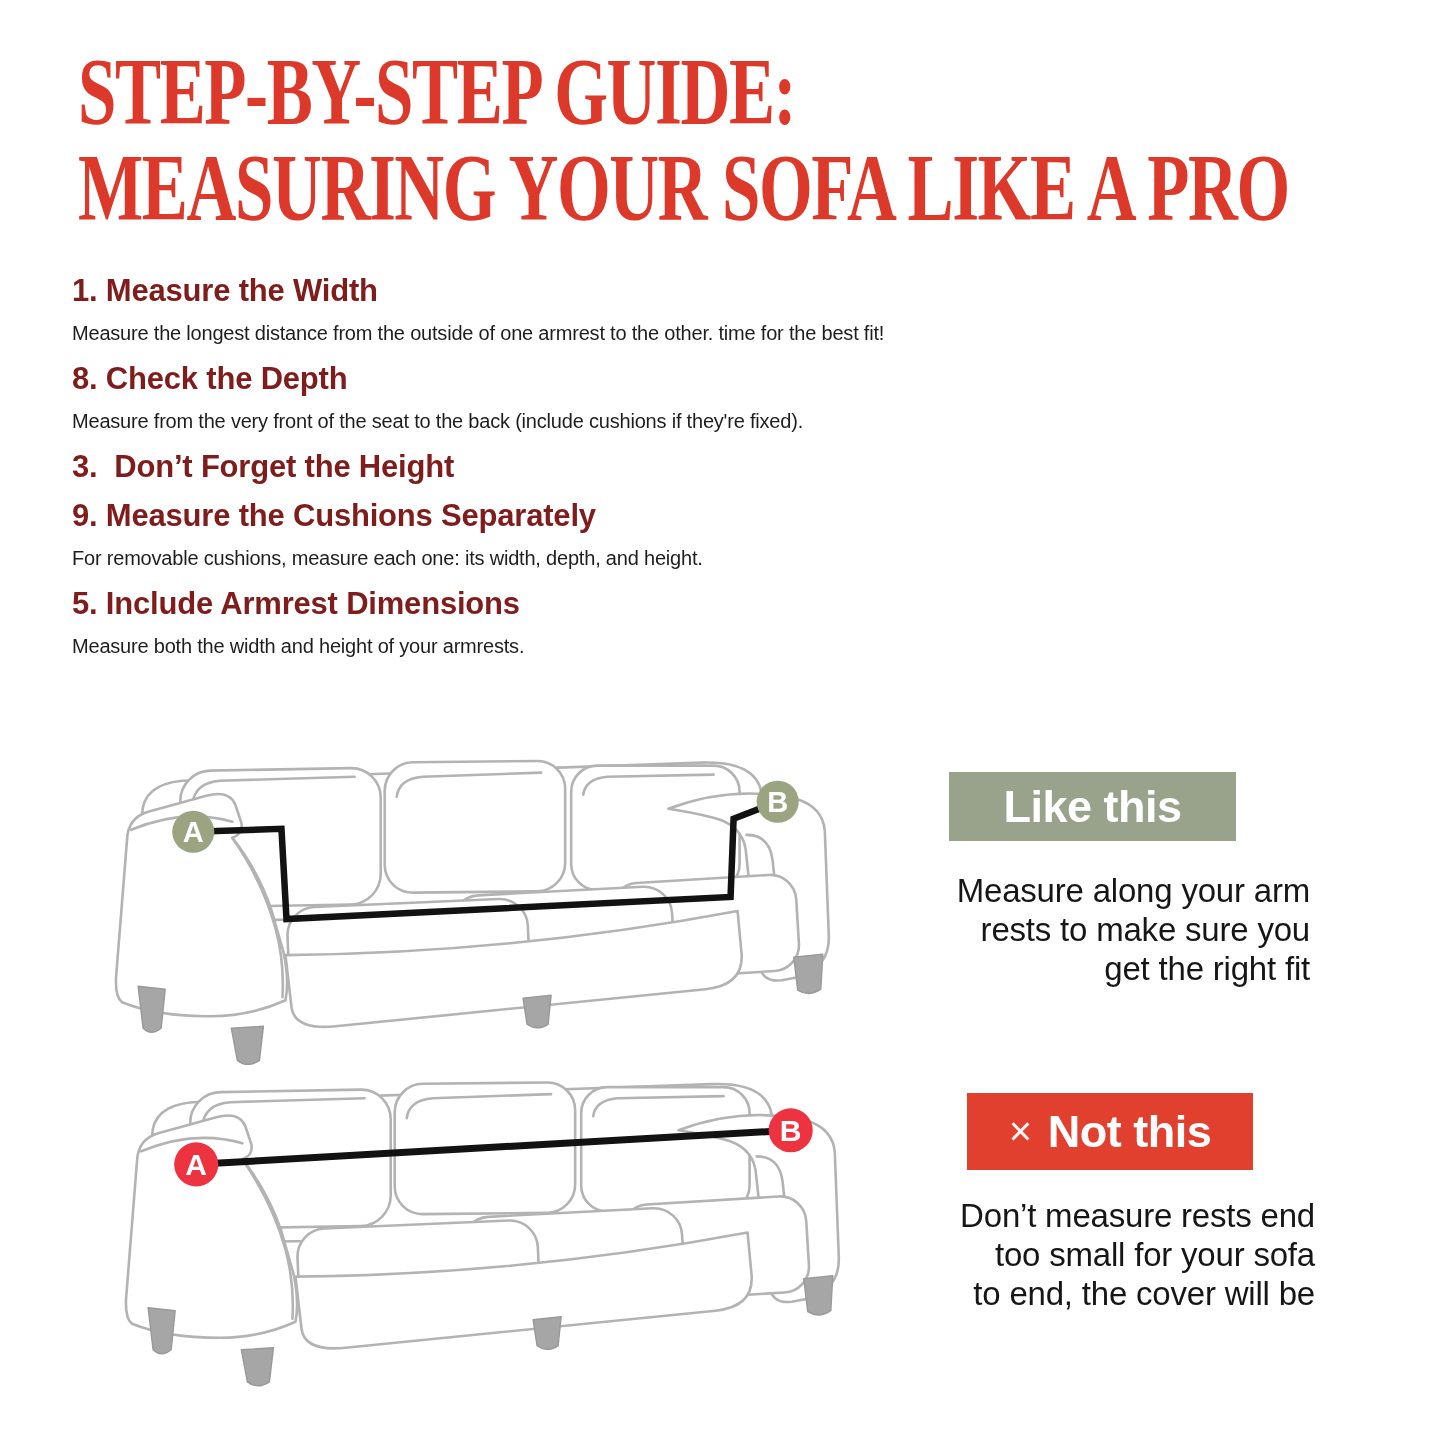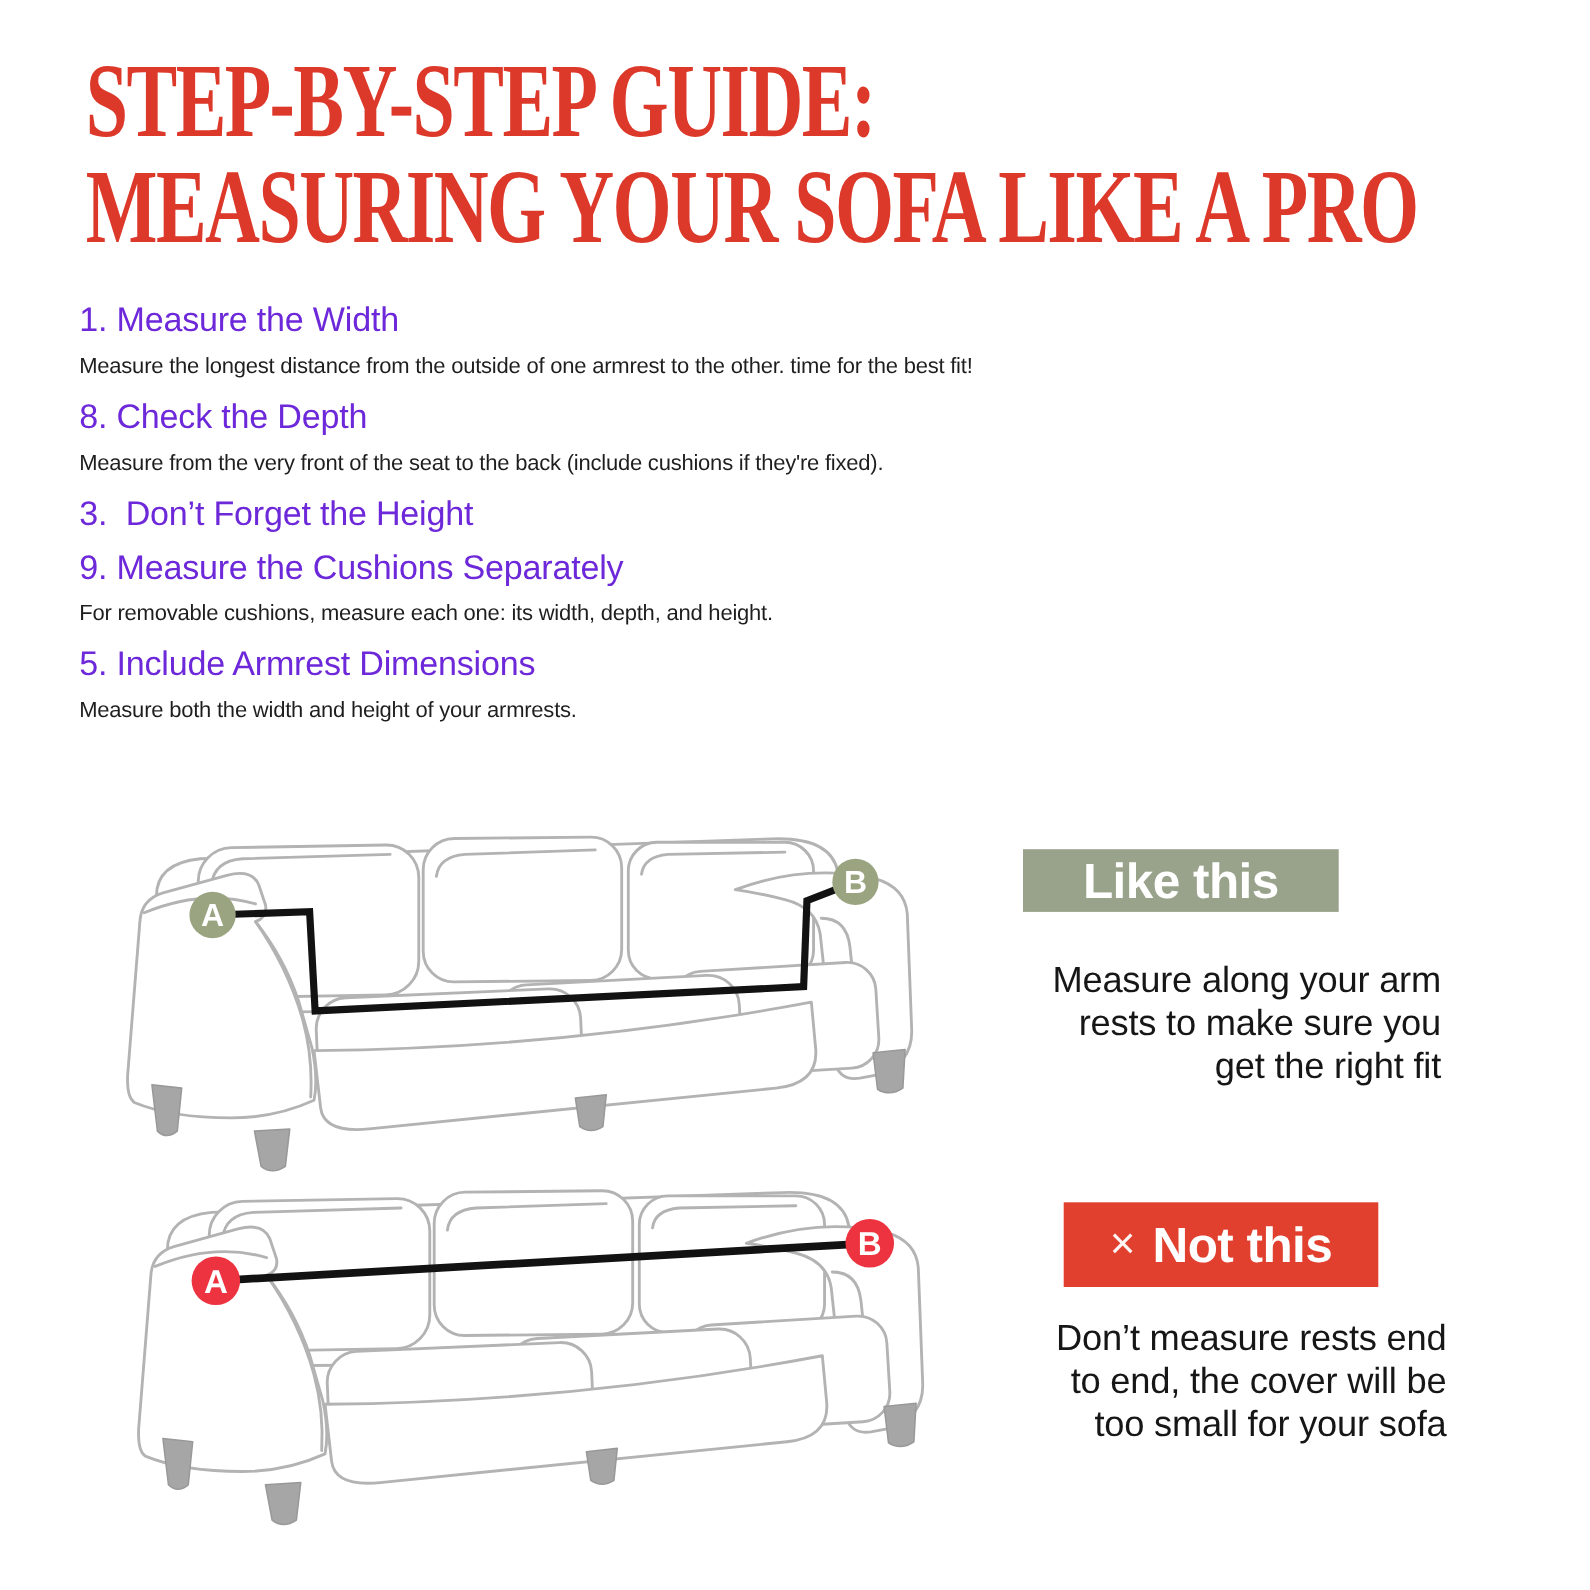--- a/index.html
+++ b/index.html
@@ -15,40 +15,40 @@
     display:block; white-space:nowrap;
     font-family:"Liberation Serif", serif; font-weight:700;
     font-size:96px; line-height:96px; letter-spacing:-2px;
     color:#dd392b;
     transform:scaleX(0.72); transform-origin:0 50%;
   }
 
   
   .steps { position:absolute; left:72px; top:262px; width:1330px; }
   .step-heading {
-    font-size:31px; font-weight:400; color:#6d28d9;
+    font-size:31px; font-weight:700; color:#7f1d1d;
     line-height:40px; margin:9px 0 5px; white-space:pre-wrap;
     letter-spacing:-0.2px;
   }
   .step-body {
     font-size:20px; font-weight:400; color:#1e1e1e;
     line-height:34px; margin:0 0 9px; letter-spacing:-0.2px;
   }
 
   
   .sofa-svg { position:absolute; }
   .sofa-correct  { left:92px;  top:738px;  width:812px; height:337px; }
   .sofa-incorrect{ left:102px; top:1058px; width:812px; height:340px; }
 
   
   .badge {
     position:absolute; display:flex; align-items:center; justify-content:center;
     color:#ffffff; font-weight:700; font-size:45px; letter-spacing:-0.5px;
   }
-  .badge-like { left:930px; top:772px; width:287px; height:57px; }
+  .badge-like { left:949px; top:772px; width:287px; height:69px; }
   .badge-not  { left:967px; top:1093px; width:286px; height:77px; }
   .badge-not .x-mark { font-weight:400; font-size:40px; margin-right:16px; opacity:0.95; }
 
   .caption {
     position:absolute; text-align:right;
     font-size:33px; line-height:39px; color:#161616; letter-spacing:-0.2px;
   }
   .caption-like { left:920px; top:871px;  width:390px; }
   .caption-not  { left:915px; top:1196px; width:400px; }
 </style>
@@ -134,15 +134,15 @@
   <div>rests to make sure you</div>
   <div>get the right fit</div>
 </div>
 
 <div class="badge badge-not" style="background: rgb(226, 64, 47);">
   <span class="x-mark">×</span>
   <span>Not this</span>
 </div>
 <div class="caption caption-not">
   <div>Don’t measure rests end</div>
+  <div>too small for your sofa</div>
   <div>to end, the cover will be</div>
-  <div>too small for your sofa</div>
 </div>
 
 </body></html>

